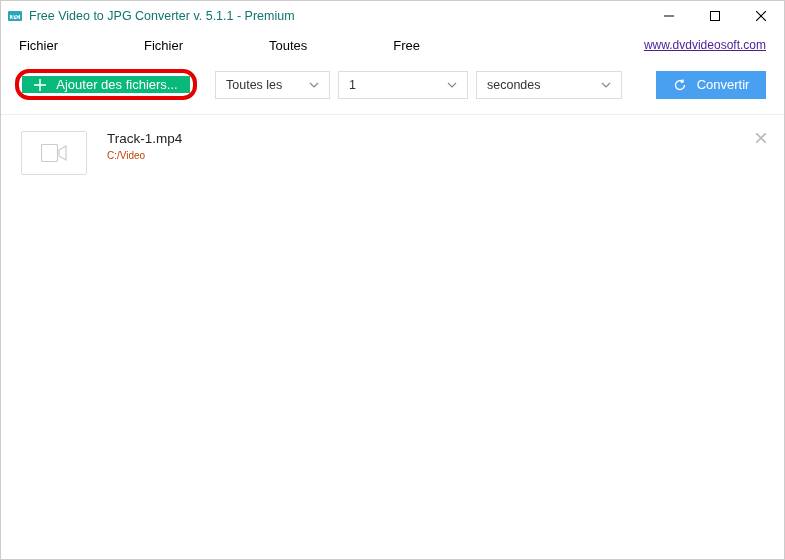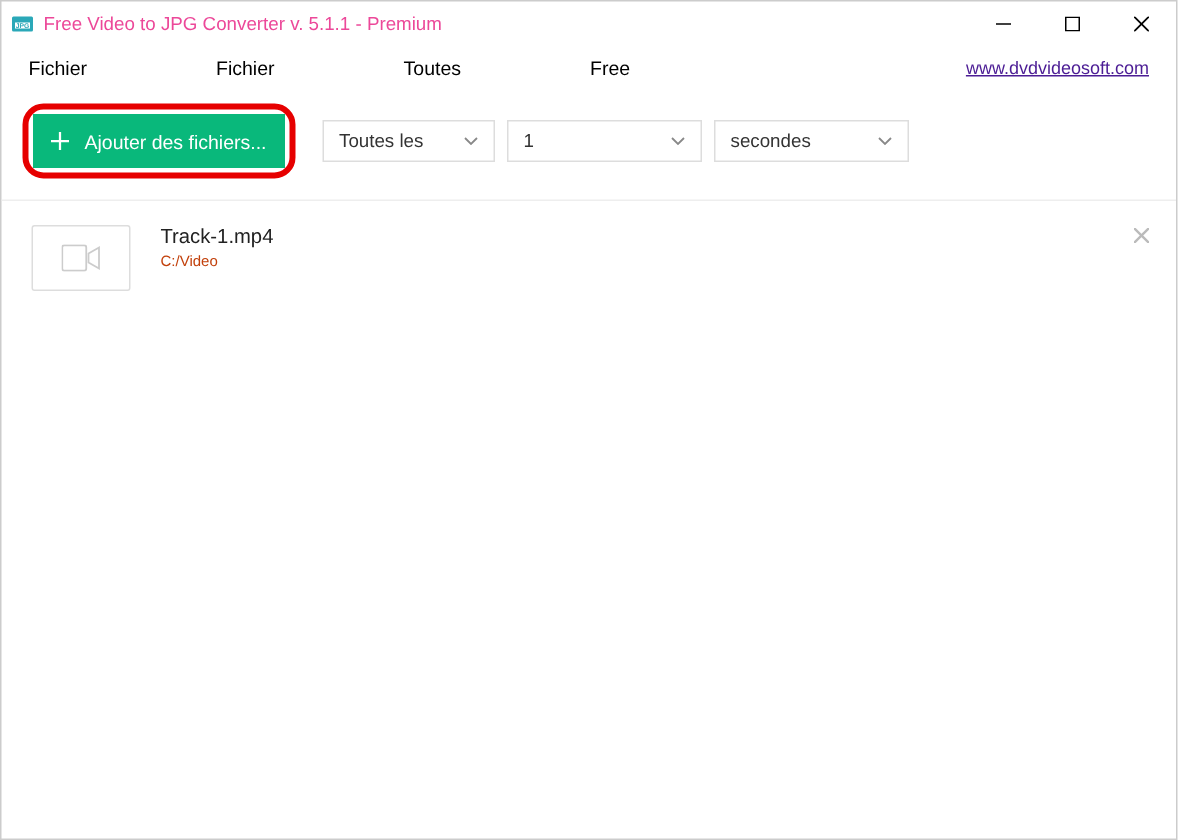--- a/index.html
+++ b/index.html
@@ -1,43 +1,43 @@
 <!DOCTYPE html>
 <html><head>
 <meta charset="utf-8">
 <style>
   * { box-sizing: border-box; margin: 0; padding: 0; font-family: "Segoe UI", Tahoma, sans-serif; }
   body { background: #fff; width: 785px; height: 560px; border: 1px solid #ccc; overflow: hidden; }
 
   
   .titlebar { display: flex; align-items: center; height: 30px; padding: 0 0 0 6px; }
   .app-icon { width: 16px; height: 16px; margin-right: 6px; display: inline-flex; align-items: center; justify-content: center; }
-  .app-title { font-size: 12.5px; color: #ec4899; flex: 1; }
+  .app-title { font-size: 12.5px; color: #0f766e; flex: 1; }
   .win-controls { display: flex; }
   .win-btn { width: 46px; height: 30px; display: flex; align-items: center; justify-content: center; }
 
   
   .menubar { display: flex; align-items: center; height: 28px; padding: 0 18px; gap: 48px; }
   .menu-item { font-size: 13px; color: #000; margin-right: 38px; }
   .menubar-spacer { flex: 1; }
   .dvd-link { font-size: 12px; color: #4c1d95; text-decoration: underline; }
 
   
   .toolbar { display: flex; align-items: center; padding: 10px 18px 14px 18px; gap: 8px; border-bottom: 1px solid #eee; position: relative; }
 
   
   .highlight-wrap { position: relative; border: 4px solid #e60000; border-radius: 14px; padding: 3px; margin-left: -4px; }
-  .add-btn { display: flex; align-items: center; justify-content: center; background: #09b87b; color: #fff; font-size: 13px; height: 36px; width: 168px; border: none; cursor: pointer; }
+  .add-btn { display: flex; align-items: center; justify-content: center; background: #09b87b; color: #fff; font-size: 13px; height: 17px; width: 168px; border: none; cursor: pointer; }
   .add-btn .plus { margin-right: 10px; font-size: 14px; display: inline-flex; }
 
   .dropdown { height: 28px; border: 1px solid #ddd; background: #fff; font-size: 12.5px; color: #333; display: flex; align-items: center; padding: 0 10px; position: relative; }
   .dropdown .arrow { position: absolute; right: 10px; top: 50%; transform: translateY(-50%); }
   .dd1 { width: 115px; margin-left: 10px; }
   .dd2 { width: 130px; }
-  .dd3 { width: 130px; }
+  .dd3 { width: 146px; }
 
   .convert-btn { height: 28px; background: #4aa0f0; color: #fff; border: none; font-size: 13px; display: flex; align-items: center; justify-content: center; width: 110px; cursor: pointer; }
   .convert-btn .refresh { margin-right: 10px; display: inline-flex; }
 
   .spacer-flex { flex: 1; }
 
   
   .filelist { padding: 10px 0; position: relative; height: calc(100% - 30px - 28px - 60px); overflow: auto; }
   .file-row { display: flex; padding: 6px 20px; position: relative; }
   .thumb { width: 66px; height: 44px; border: 1px solid #ddd; display: flex; align-items: center; justify-content: center; margin-right: 20px; border-radius: 2px; }
@@ -124,20 +124,29 @@
     <span>secondes</span>
     <span class="arrow">
       <svg width="10" height="6" viewBox="0 0 10 6">
           <path d="M1 1 L5 5 L9 1" fill="none" stroke="#888" stroke-width="1.2"></path>
         </svg>
     </span>
   </div>
 
   <span class="spacer-flex"></span>
 
+  <button class="convert-btn">
+    <span class="refresh">
+      <svg width="14" height="14" viewBox="0 0 14 14">
+        <path d="M11.5 7 A4.5 4.5 0 1 1 10 3.7" fill="none" stroke="#fff" stroke-width="1.4"></path>
+        <path d="M10 1.5 L10 4 L7.5 4" fill="none" stroke="#fff" stroke-width="1.4"></path>
+      </svg>
+    </span>
+    <span>Convertir</span>
+  </button>
 </div>
 
 <div class="filelist">
   <div class="file-row">
     <div class="thumb">
       <svg width="26" height="18" viewBox="0 0 26 18">
         <rect x="0.5" y="0.5" width="16" height="17" rx="1.5" fill="none" stroke="#ccc" stroke-width="1.2"></rect>
         <path d="M18 6 L25 2 L25 16 L18 12 Z" fill="none" stroke="#ccc" stroke-width="1.2"></path>
       </svg>
     </div>

